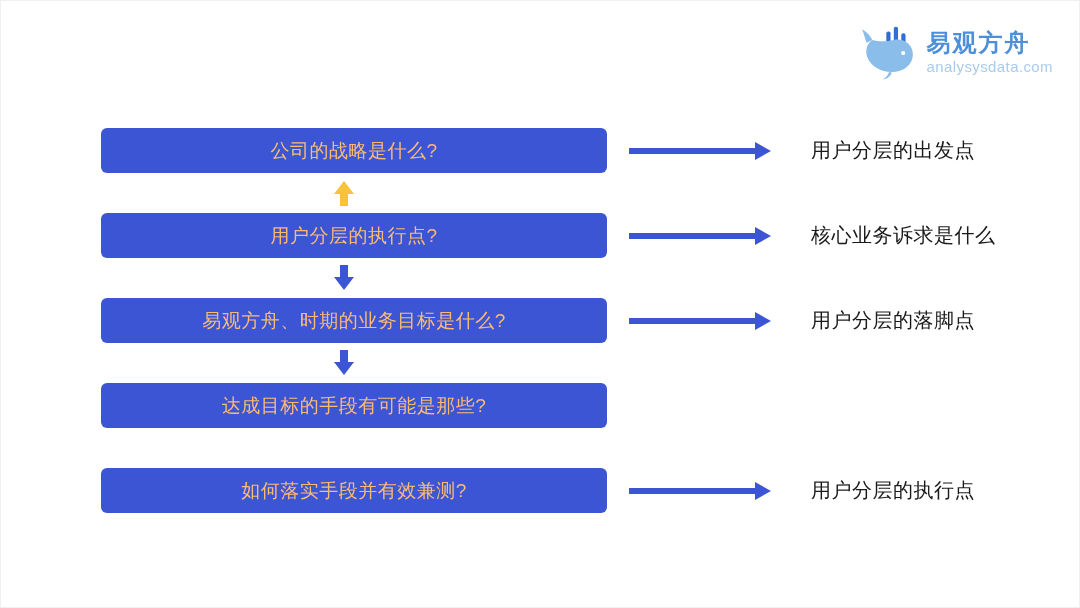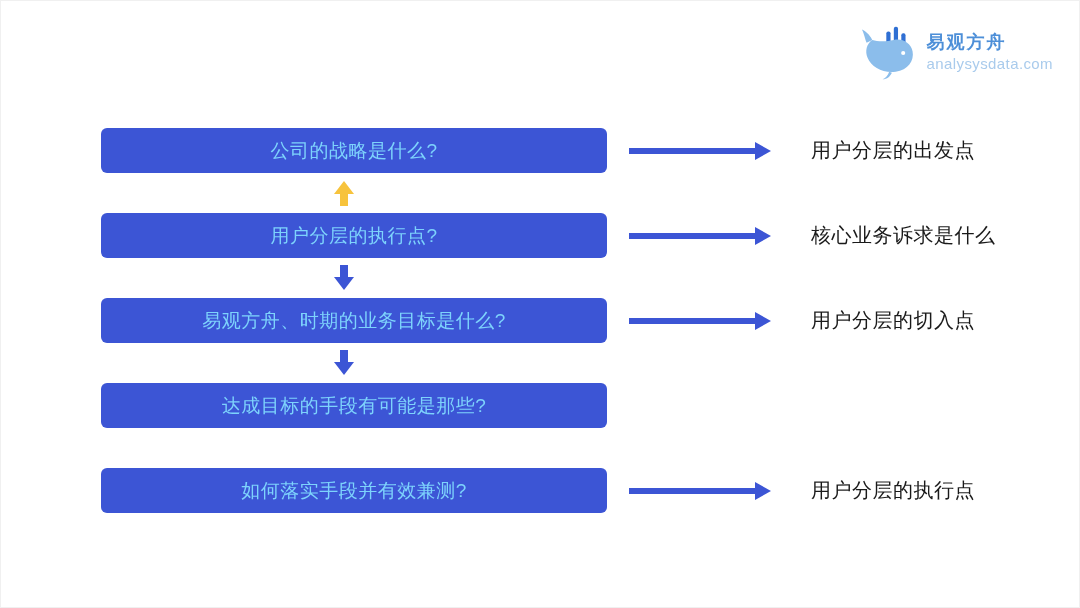--- a/index.html
+++ b/index.html
@@ -19,21 +19,21 @@
   }
 
   
   .qbox {
     position: absolute;
     left: 100px;
     width: 506px;
     height: 45px;
     background: var(--box-blue, #3C55D5);
     border-radius: 6px;
-    color: #7dd3fc;
+    color: #fdba74;
     display: flex;
     align-items: center;
     justify-content: center;
     font-size: 19px;
     letter-spacing: 0.5px;
   }
 
   
   .annotation {
     position: absolute;
@@ -102,21 +102,21 @@
     display: flex;
     align-items: center;
     gap: 6px;
   }
   .logo-text {
     display: flex;
     flex-direction: column;
     line-height: 1.1;
   }
   .brand {
-    font-size: 18px;
+    font-size: 24px;
     font-weight: 700;
     color: var(--brand-blue, #4D8FD8);
     letter-spacing: 2px;
   }
   .domain {
     font-size: 15px;
     color: var(--domain-blue, #A9CBEC);
     margin-top: 3px;
     letter-spacing: 0.4px;
   }
@@ -175,21 +175,21 @@
     <span class="head-down"></span>
   </div>
 
   <div class="qbox" style="top:297px">
     <span>易观方舟、时期的业务目标是什么?</span>
   </div>
   <div class="h-arrow" style="top:311px">
     <span class="stem"></span>
     <span class="head"></span>
   </div>
-  <div class="annotation" style="top:297px">用户分层的切入点</div>
+  <div class="annotation" style="top:297px">用户分层的落脚点</div>
 
   <div class="v-arrow blue" style="top:349px">
     <span class="stem"></span>
     <span class="head-down"></span>
   </div>
 
   <div class="qbox" style="top:467px">
     <span>如何落实手段并有效兼测?</span>
   </div>
 

